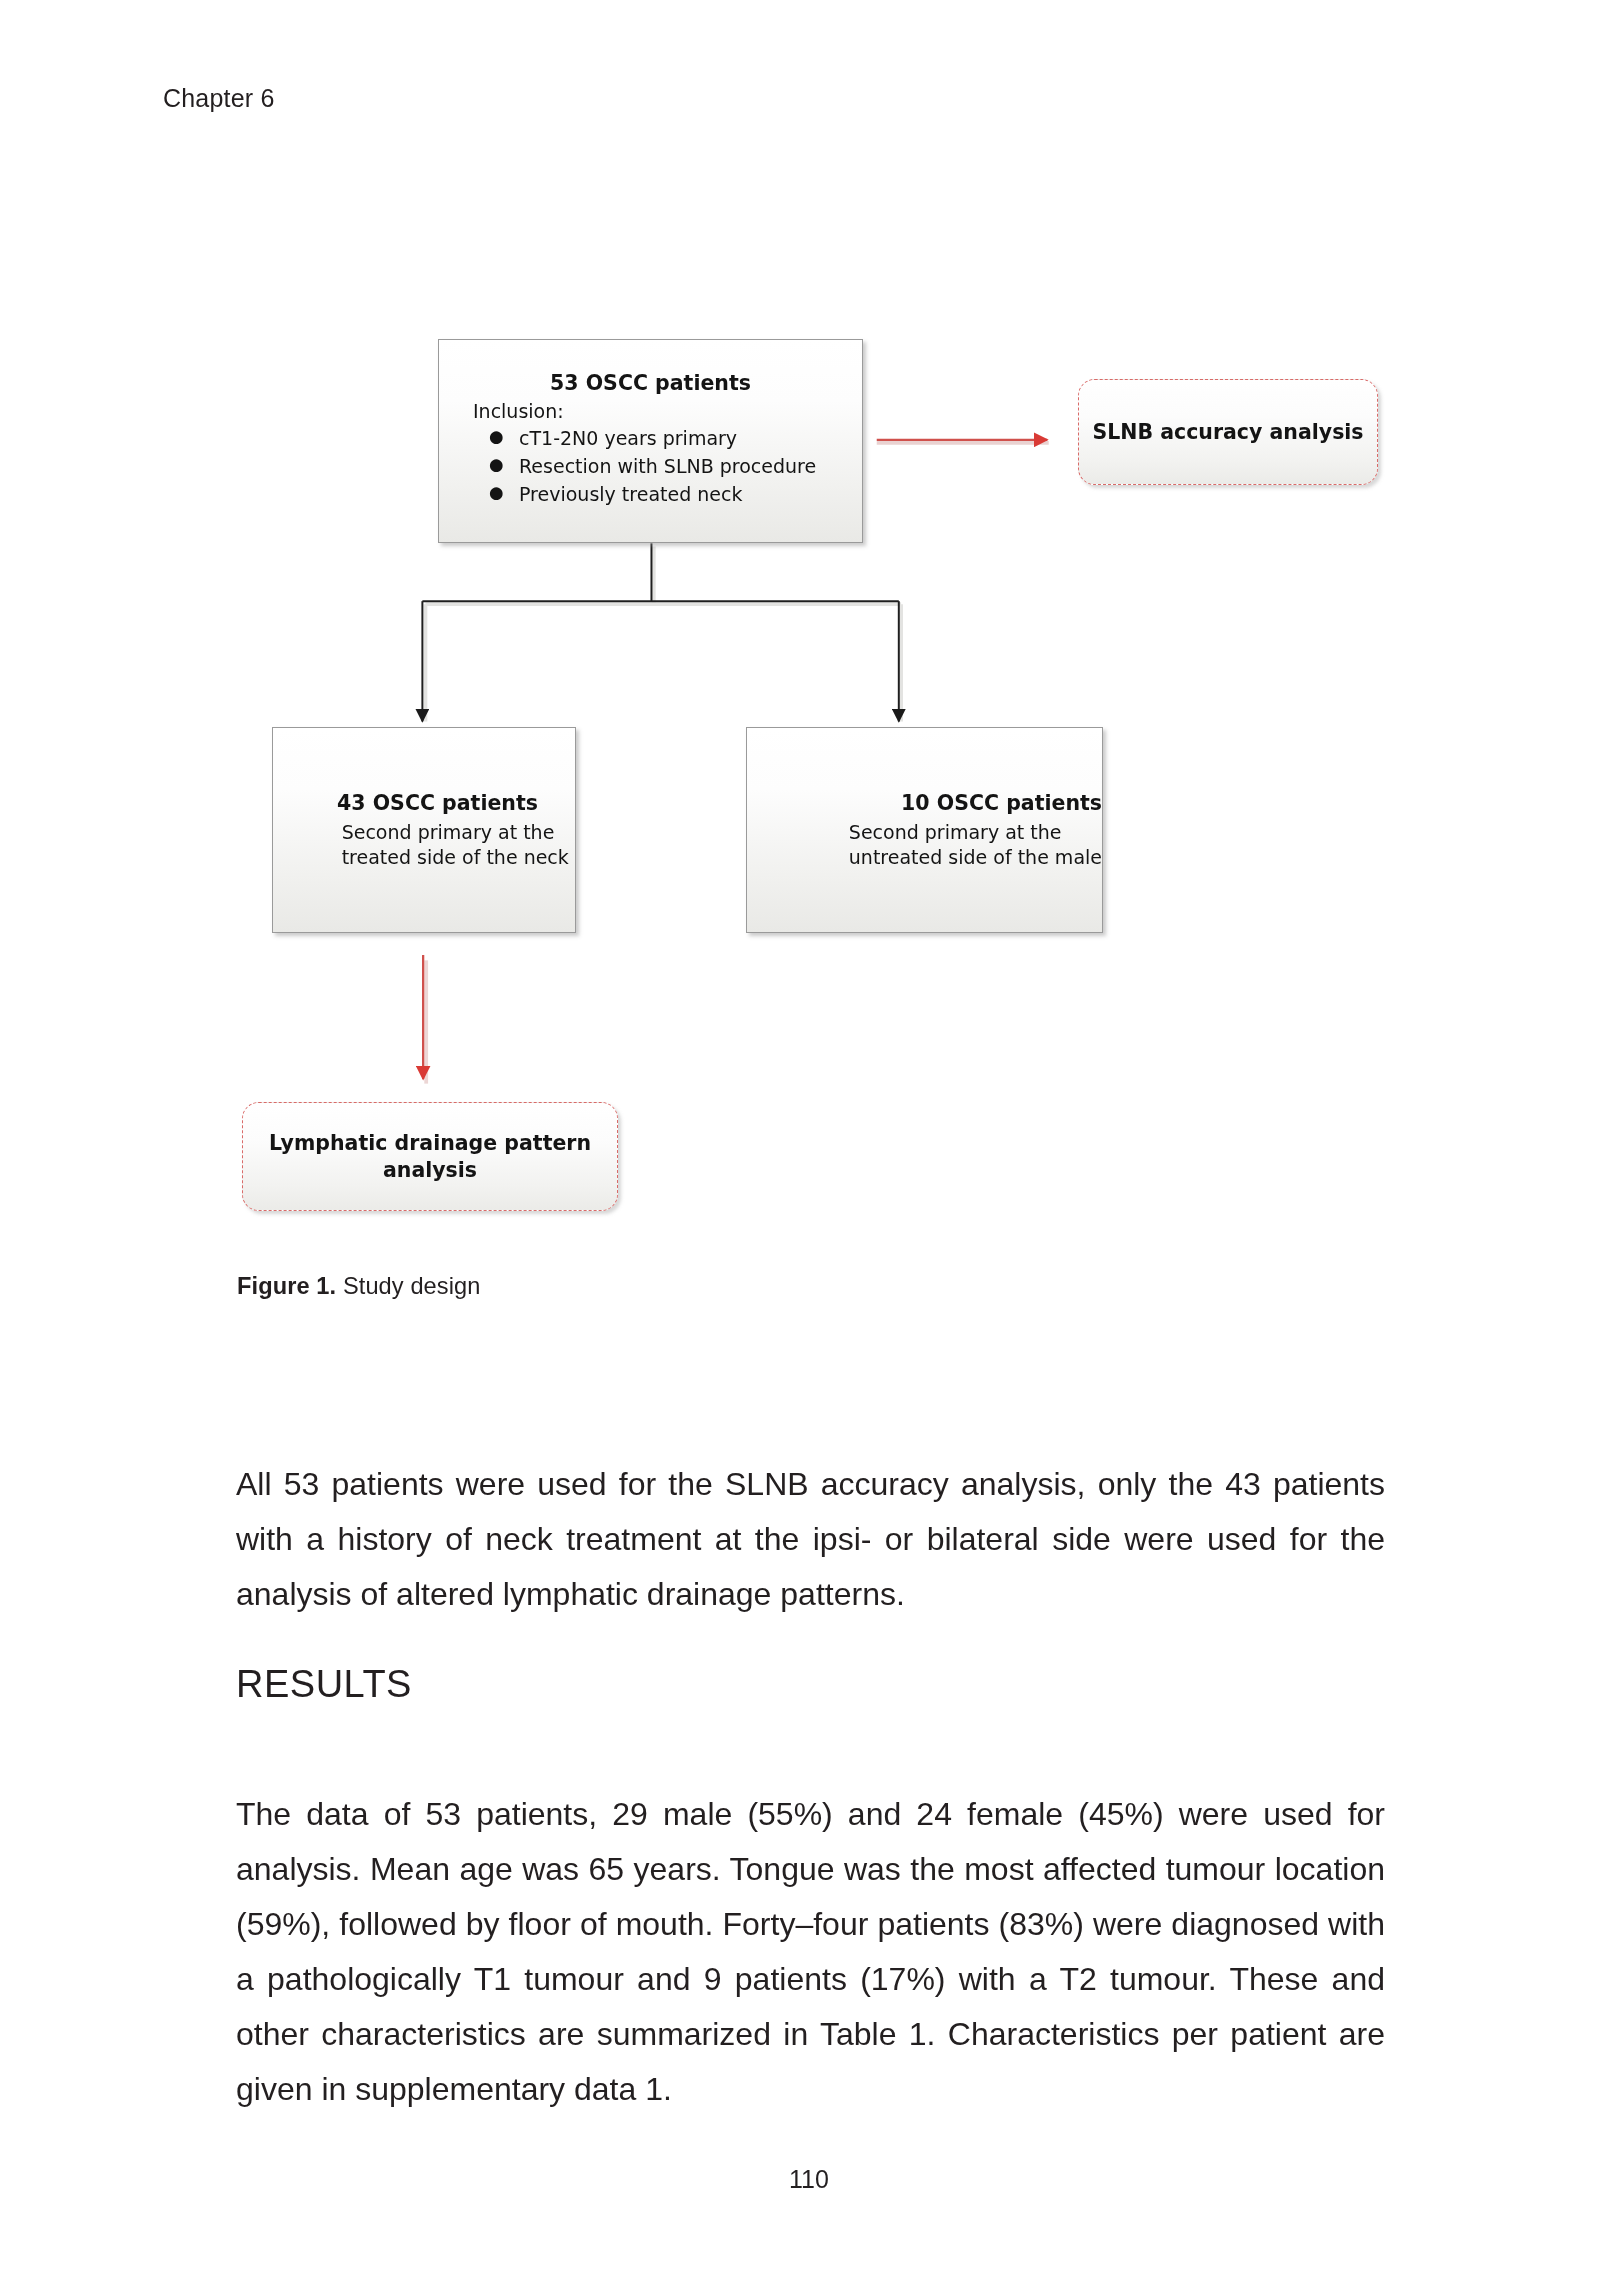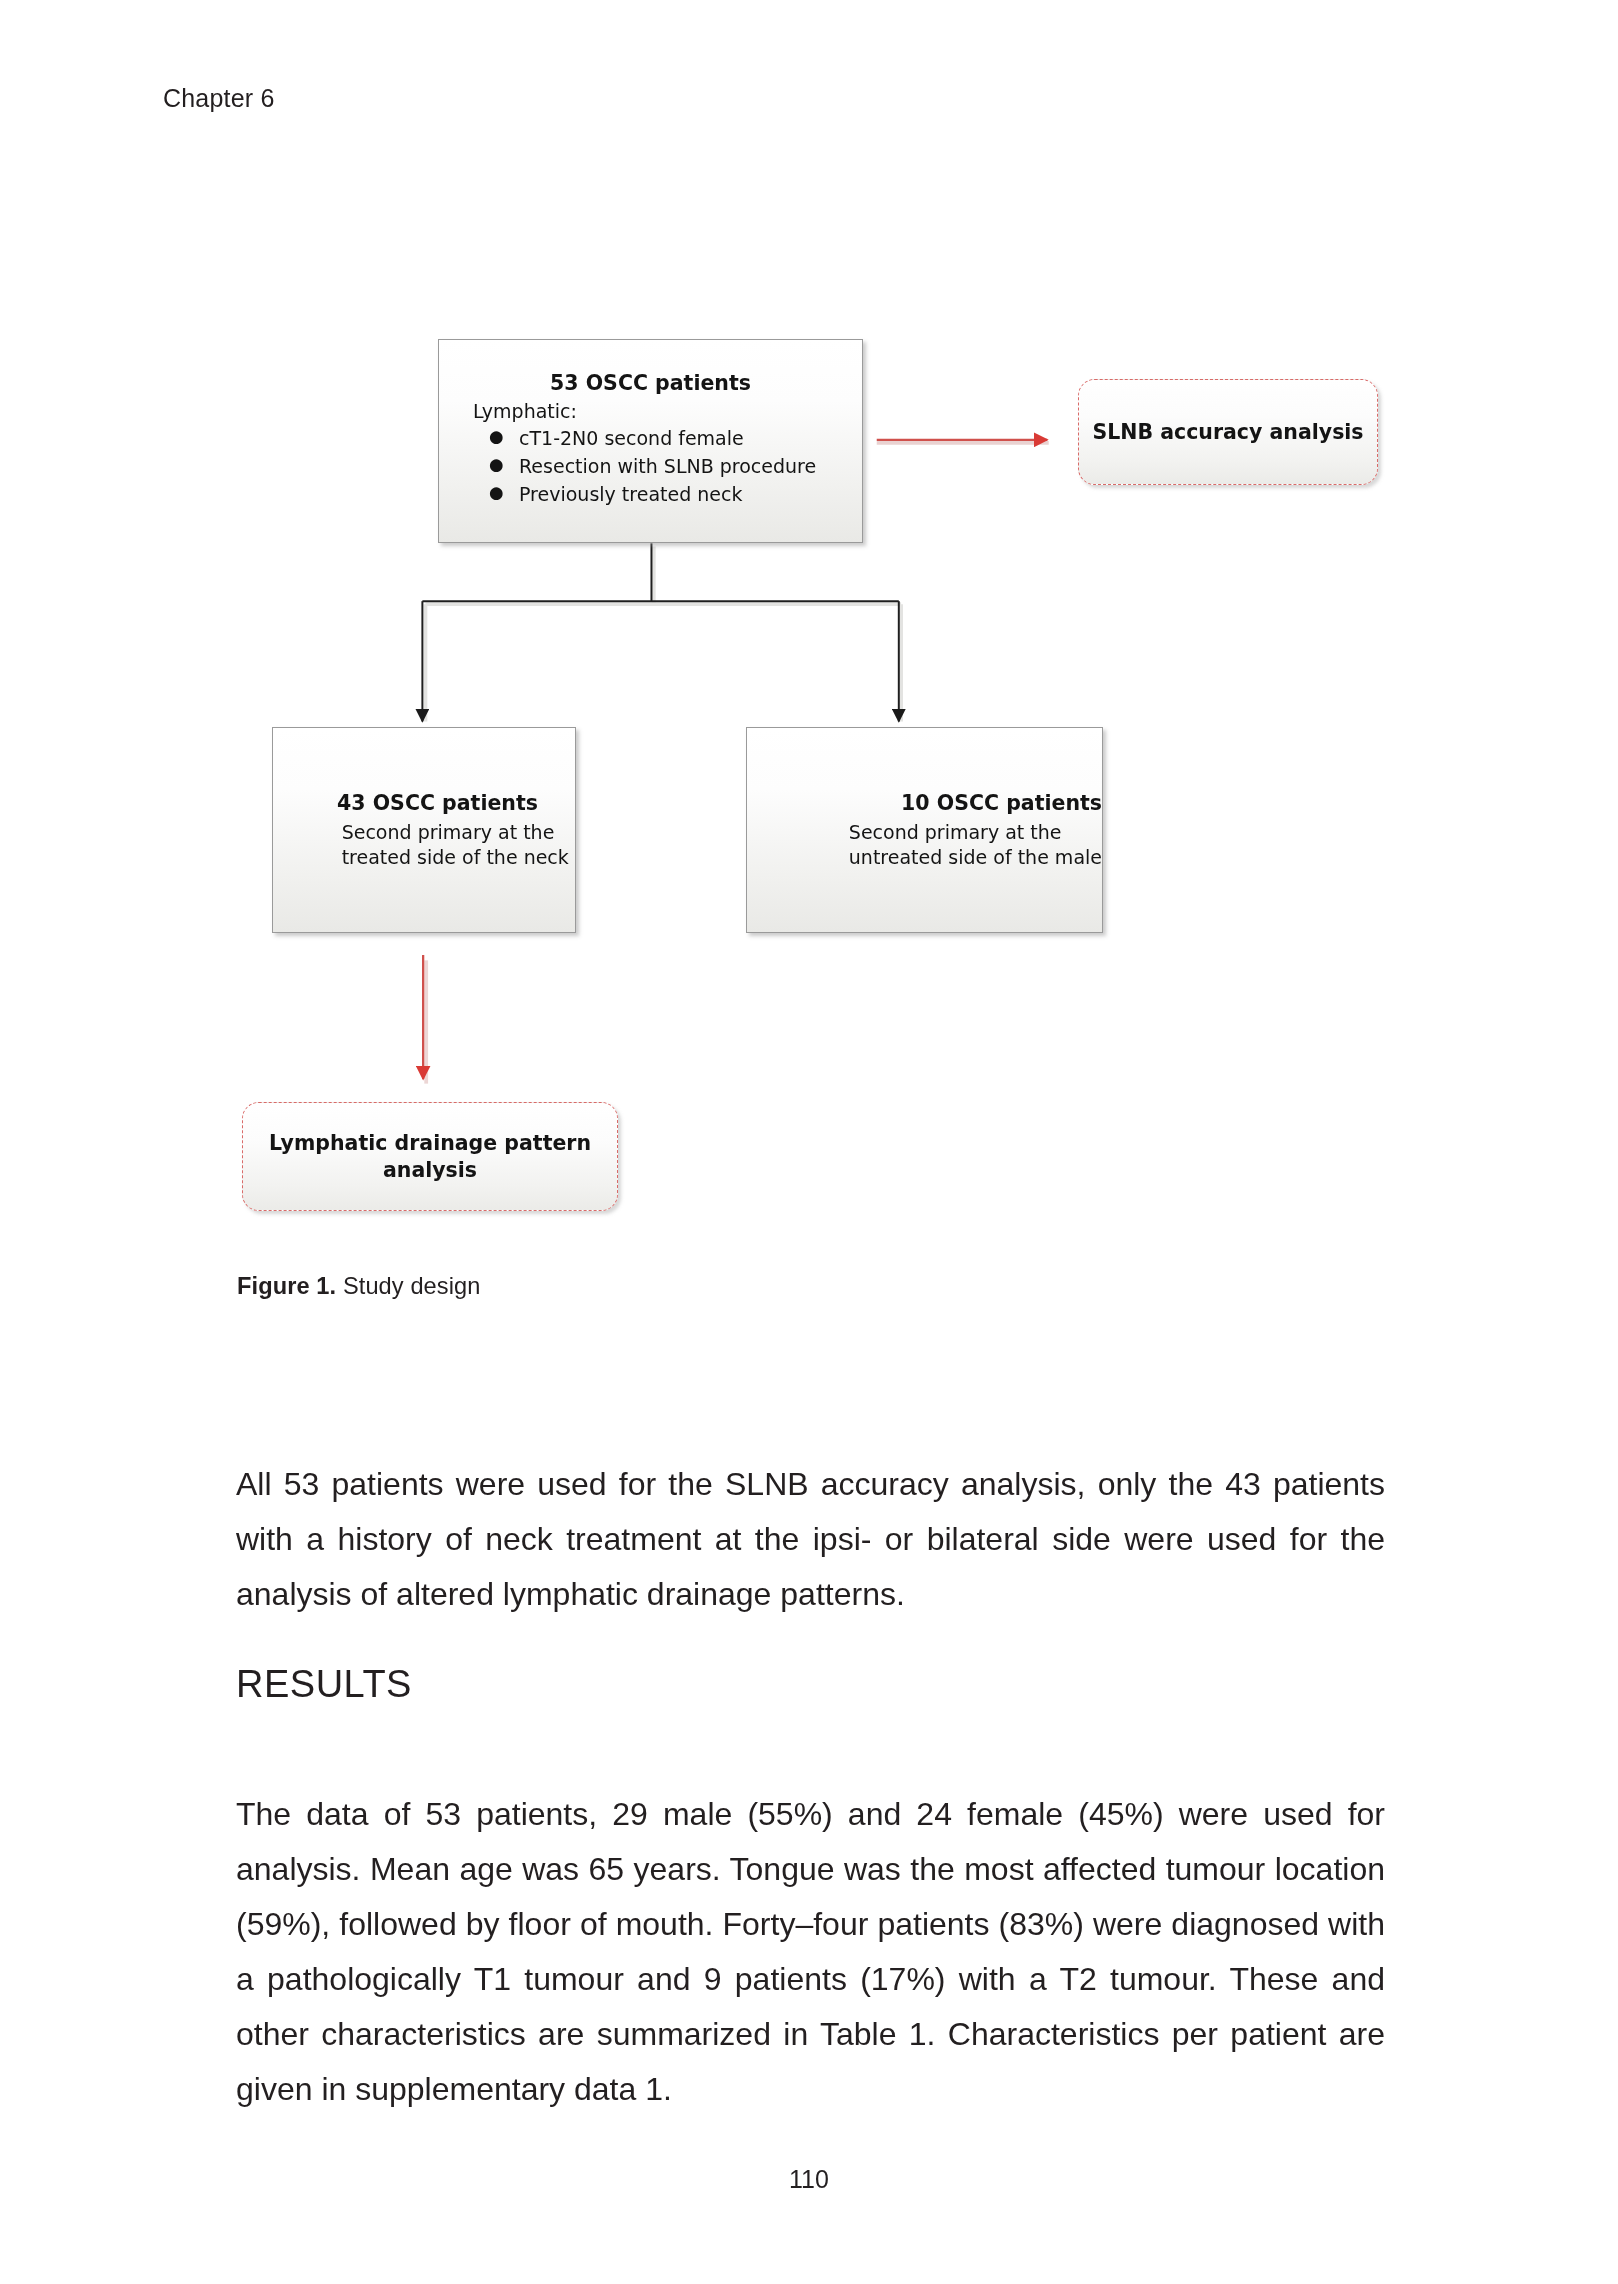--- a/index.html
+++ b/index.html
@@ -241,25 +241,25 @@
     </g>
 
     <g>
       <line x1="560" y1="1262" x2="560" y2="1424" stroke="#ecd6d5" stroke-width="5"></line>
       <line x1="556" y1="1255" x2="556" y2="1418" stroke="#d0504c" stroke-width="3" marker-end="url(#redArrowD)"></line>
     </g>
   </svg>
 
   <div class="flow-box top-box">
     <div class="box-title">53 OSCC patients</div>
-    <div class="inclusion-label">Lymphatic:</div>
+    <div class="inclusion-label">Inclusion:</div>
     <ul>
       <li>
         <span class="bullet-dot">●</span>
-        <span>cT1-2N0 second female</span>
+        <span>cT1-2N0 years primary</span>
       </li>
       <li>
         <span class="bullet-dot">●</span>
         <span>Resection with SLNB procedure</span>
       </li>
       <li>
         <span class="bullet-dot">●</span>
         <span>Previously treated neck</span>
       </li>
     </ul>

